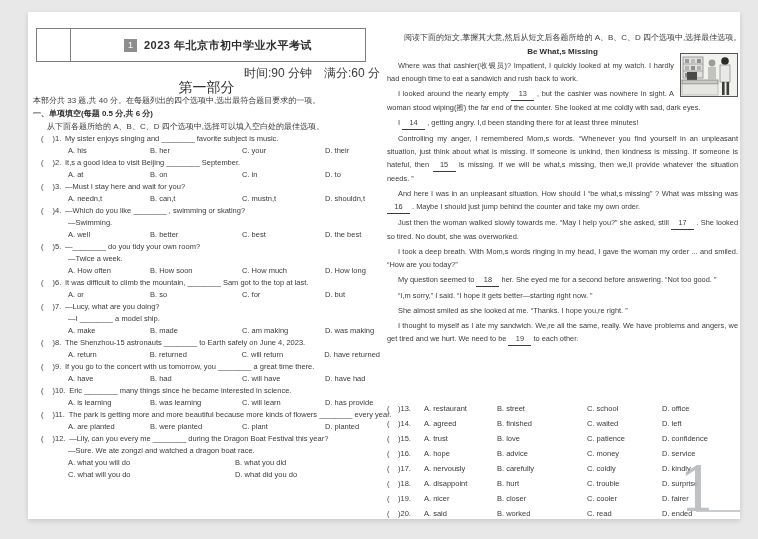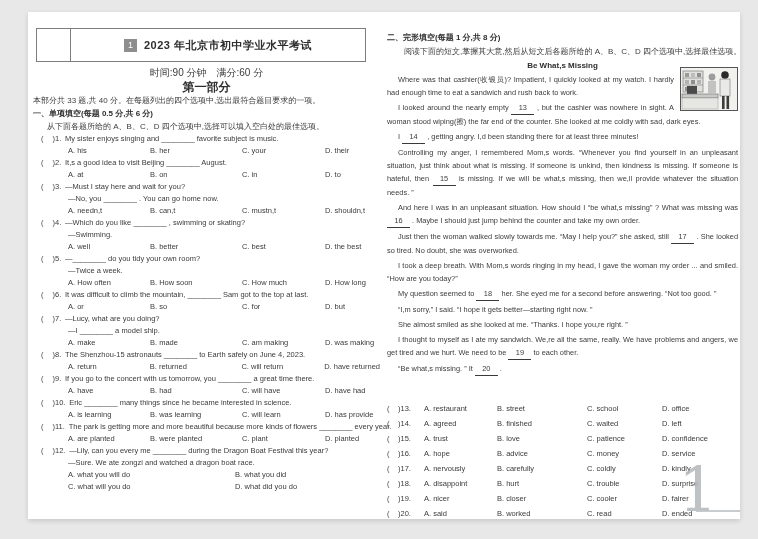--- a/index.html
+++ b/index.html
@@ -21,22 +21,22 @@
   }
   .header-cell-left{width:33px;border-right:1px solid #7d7d7d;}
   .header-cell-main{flex:1;display:flex;align-items:center;justify-content:center;gap:7px;}
   .badge{
     width:13px;height:13px;background:#8e8e8e;color:#fff;
     font-size:9px;line-height:13px;text-align:center;flex:0 0 auto;
   }
   .header-title{font-size:11px;font-weight:bold;color:#2e2e2e;letter-spacing:0.5px;white-space:nowrap;}
   
   .col-left{position:absolute;left:5px;top:54px;width:347px;}
-  .meta{text-align:center;font-size:10px;height:14px;line-height:14px;}
-  .part-title{text-align:center;font-size:12px;font-weight:bold;height:14px;line-height:14px;color:#2e2e2e;}
+  .meta{text-align:right;font-size:12px;height:14px;line-height:14px;}
+  .part-title{text-align:center;font-size:14px;font-weight:normal;height:14px;line-height:14px;color:#2e2e2e;}
   .intro{font-size:8px;height:13px;line-height:13px;white-space:nowrap;}
   .sec-title{font-size:8px;font-weight:bold;height:13px;line-height:13px;color:#2e2e2e;white-space:nowrap;}
   .sec-instr{font-size:8px;height:13px;line-height:13px;padding-left:14px;white-space:nowrap;}
   .q-line{font-size:7.5px;height:12px;line-height:12px;white-space:nowrap;padding-left:8px;}
   .q-cont{padding-left:35px;}
   .p-open{display:inline-block;}
   .p-gap{display:inline-block;width:9px;}
   .opt-row{display:flex;}
   .o{display:inline-block;}
   .o-a{width:82px;} .o-b{width:92px;} .o-c{width:83px;} .o-d{flex:1;}
@@ -96,31 +96,30 @@
         <div class="q">
           <div class="q-line"><span class="p-open">(</span><span class="p-gap"></span><span class="p-num">)1. </span><span class="p-text">My sister enjoys singing and ________ favorite subject is music.</span></div>
           <div class="q-line q-cont opt-row">
             <span class="o o-a">A. his</span>
             <span class="o o-b">B. her</span>
             <span class="o o-c">C. your</span>
             <span class="o o-d">D. their</span>
           </div>
         </div>
         <div class="q">
-          <div class="q-line"><span class="p-open">(</span><span class="p-gap"></span><span class="p-num">)2. </span><span class="p-text">It,s a good idea to visit Beijing ________ August.</span></div>
+          <div class="q-line"><span class="p-open">(</span><span class="p-gap"></span><span class="p-num">)2. </span><span class="p-text">It,s a good idea to visit Beijing ________ September.</span></div>
           <div class="q-line q-cont opt-row">
             <span class="o o-a">A. at</span>
             <span class="o o-b">B. on</span>
             <span class="o o-c">C. in</span>
             <span class="o o-d">D. to</span>
           </div>
         </div>
         <div class="q">
           <div class="q-line"><span class="p-open">(</span><span class="p-gap"></span><span class="p-num">)3. </span><span class="p-text">—Must I stay here and wait for you?</span></div>
-          <div class="q-line q-cont">—No, you ________ . You can go home now.</div>
           <div class="q-line q-cont opt-row">
             <span class="o o-a">A. needn,t</span>
             <span class="o o-b">B. can,t</span>
             <span class="o o-c">C. mustn,t</span>
             <span class="o o-d">D. shouldn,t</span>
           </div>
         </div>
         <div class="q">
           <div class="q-line"><span class="p-open">(</span><span class="p-gap"></span><span class="p-num">)4. </span><span class="p-text">—Which do you like ________ , swimming or skating?</span></div>
           <div class="q-line q-cont">—Swimming.</div>
@@ -205,21 +204,20 @@
           </div>
           <div class="q-line q-cont opt-row">
             <span class="o o-a2">C. what will you do</span>
             <span class="o o-b2">D. what did you do</span>
           </div>
         </div>
       </div>
   </div>
 
   <div class="col-right">
-    <div class="r-sec-title">二、完形填空(每题 1 分,共 8 分)</div>
     <div class="r-instr">阅读下面的短文,掌握其大意,然后从短文后各题所给的 A、B、C、D 四个选项中,选择最佳选项。</div>
     <div class="passage-title">Be What,s Missing</div>
     <div class="passage" id="passage">
       <div class="illus">
         <svg width="56" height="42" viewBox="0 0 56 42">
           <rect x="0" y="0" width="56" height="42" fill="#f1f1ee"></rect>
           <rect x="2" y="3" width="20" height="21" fill="#e0e0dd" stroke="#8a8a8a" stroke-width="0.8"></rect>
           <line x1="2" y1="10" x2="22" y2="10" stroke="#8a8a8a" stroke-width="0.7"></line>
           <line x1="2" y1="17" x2="22" y2="17" stroke="#8a8a8a" stroke-width="0.7"></line>
           <rect x="4" y="5" width="4" height="4" fill="#9a9a9a"></rect>
@@ -245,21 +243,20 @@
         <p>I looked around the nearly empty <span class="blank">13</span> , but the cashier was nowhere in sight. A woman stood wiping(擦) the far end of the counter. She looked at me coldly with sad, dark eyes.</p>
         <p>I <span class="blank">14</span> , getting angry. I,d been standing there for at least three minutes!</p>
         <p>Controlling my anger, I remembered Mom,s words. “Whenever you find yourself in an unpleasant situation, just think about what is missing. If someone is unkind, then kindness is missing. If someone is hateful, then <span class="blank">15</span> is missing. If we will be what,s missing, then we,ll provide whatever the situation needs. ”</p>
         <p>And here I was in an unpleasant situation. How should I “be what,s missing” ? What was missing was <span class="blank">16</span> . Maybe I should just jump behind the counter and take my own order.</p>
         <p>Just then the woman walked slowly towards me. “May I help you?” she asked, still <span class="blank">17</span> . She looked so tired. No doubt, she was overworked.</p>
         <p>I took a deep breath. With Mom,s words ringing in my head, I gave the woman my order ... and smiled. “How are you today?”</p>
         <p>My question seemed to <span class="blank">18</span> her. She eyed me for a second before answering. “Not too good. ”</p>
         <p>“I,m sorry,” I said. “I hope it gets better—starting right now. ”</p>
         <p>She almost smiled as she looked at me. “Thanks. I hope you,re right. ”</p>
         <p>I thought to myself as I ate my sandwich. We,re all the same, really. We have problems and angers, we get tired and we hurt. We need to be <span class="blank">19</span> to each other.</p>
-        <p>“Be what,s missing. ” It <span class="blank">20</span> .</p>
       </div>
   </div>
 
   <div class="cloze" id="cloze">
       <div class="c-row">
         <span class="c-open">(</span>
         <span class="c-num">)13.</span>
         <span class="c-a">A. restaurant</span>
         <span class="c-b">B. street</span>
         <span class="c-c">C. school</span>

